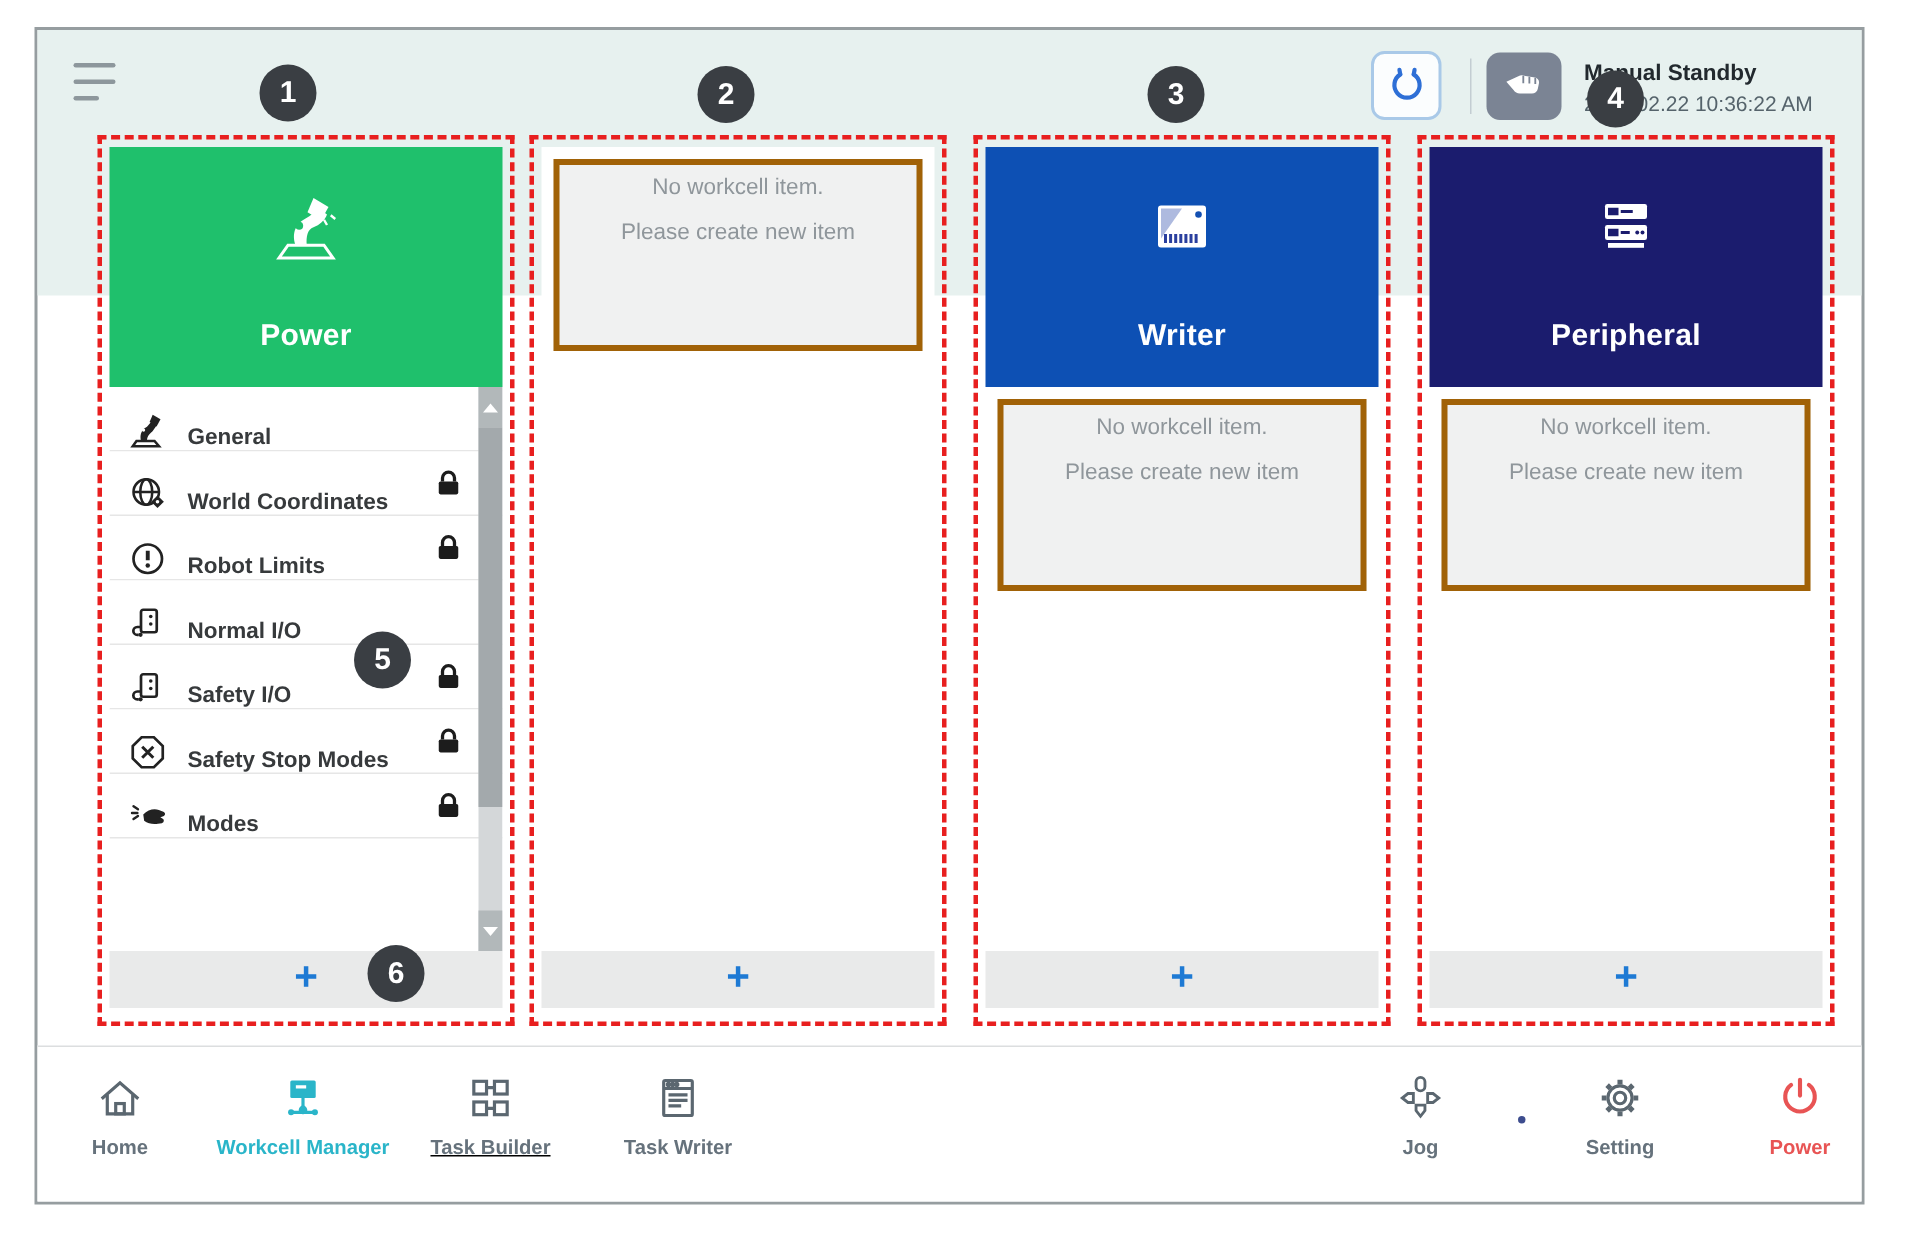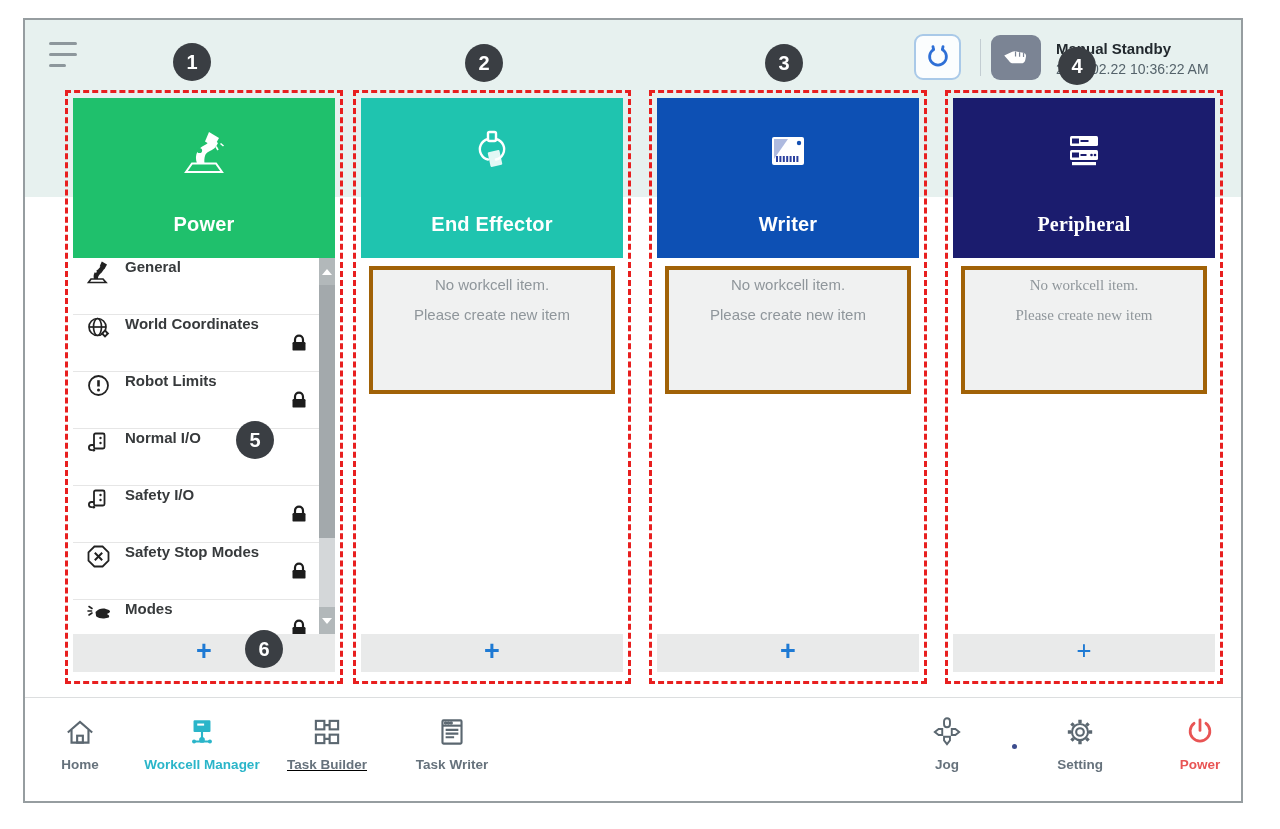--- a/index.html
+++ b/index.html
@@ -20,35 +20,35 @@
   .vdivider { position:absolute; left:955px; top:19px; width:1px; height:37px; background:#c3cdd2; }
   .hand-btn { position:absolute; left:966px; top:15px; width:50px; height:45px; background:#7b8494;
               border-radius:9px; display:flex; align-items:center; justify-content:center; }
   .status-text { position:absolute; left:1031px; top:20px; }
   .status-text .mode { font-size:15px; font-weight:bold; color:#22292e; }
   .status-text .dt { font-size:14px; color:#55636b; margin-top:4px; }
 
   
   .col { position:absolute; top:70px; width:278px; height:594px; border:3px dashed #e81f1f;
          padding:5px; z-index:5; }
-  .col.c1 { left:40px; } .col.c2 { left:328px; } .col.c3 { left:624px; } .col.c4 { left:920px;font-family:Liberation Serif, serif; }
+  .col.c1 { left:40px; } .col.c2 { left:328px; } .col.c3 { left:624px; } .col.c4 { left:920px; }
   .col-inner { width:100%; height:100%; display:flex; flex-direction:column; }
   .col-head { height:160px; flex:none; display:flex; flex-direction:column; align-items:center; color:#fff; cursor:pointer; }
   .col-head .hicon { margin-top:28px; width:52px; height:52px; }
   .col-head .htitle { margin-top:auto; margin-bottom:22px; font-size:20px; font-weight:bold; letter-spacing:.2px; }
   .head-robot { background:#1fc06c; } .head-ee { background:#1fc4af; }
   .head-machine { background:#0d50b4; } .head-periph { background:#1b1c6e; }
 
   .col-body { flex:1; background:#fff; position:relative; overflow:hidden; }
   .addrow { height:38px; flex:none; background:#e9eaea; display:flex; align-items:center; justify-content:center; cursor:pointer; }
   .addrow .plus { color:#1e7ad4; font-size:27px; font-weight:bold; line-height:1; padding-bottom:3px; }
   .col-spacer { height:4px; flex:none; background:#fff; }
 
   
-  .row { height:57px; border-bottom:1px solid #e6e6e6; display:flex; align-items:flex-start;
+  .row { height:43px; border-bottom:1px solid #e6e6e6; display:flex; align-items:flex-end;
          padding:0 12px; position:relative; background:#fff; cursor:pointer; }
   .row .ricon { width:27px; height:27px; margin-right:13px; flex:none; }
   .row .rlabel { font-weight:bold; font-size:15px; color:#373a3c; }
   .row .lock { position:absolute; right:26px; top:50%; margin-top:-10px; width:20px; height:20px; }
 
   
   .scrollbar { position:absolute; right:0; top:0; bottom:0; width:16px; background:#d4d7d9; z-index:3; }
   .sb-btn { position:absolute; left:0; width:16px; height:27px; background:#b2b8ba; display:flex; align-items:center; justify-content:center; cursor:pointer; }
   .sb-up { top:0; } .sb-down { bottom:0; }
   .tri-up { width:0; height:0; border-left:5px solid transparent; border-right:5px solid transparent; border-bottom:6px solid #fff; }
@@ -244,33 +244,20 @@
         </div>
         <div class="addrow">
           <span class="plus">+</span>
         </div>
         <div class="col-spacer"></div>
       </div>
     </div>
 
     <div class="col c2">
       <div class="col-inner">
-        <div class="col-head head-ee">
-          <div class="hicon">
-            <svg width="52" height="52" viewBox="0 0 52 52">
-              <g stroke="#fff" stroke-width="2.4" fill="none" stroke-linecap="round">
-                <rect x="22" y="6" width="8" height="9" rx="1.5"></rect>
-                <path d="M22 13 c-7 2-10 9-7 15 c1.5 3 4 5 7 5.5"></path>
-                <path d="M30 13 c7 2 10 9 7 15 c-1.5 3-4 5-7 5.5"></path>
-              </g>
-              <rect x="23" y="25" width="12" height="15" rx="1" fill="rgba(255,255,255,.88)" transform="rotate(-12 29 32.5)"></rect>
-            </svg>
-          </div>
-          <div class="htitle">End Effector</div>
-        </div>
         <div class="col-body">
           <div class="emptybox">
             <div>No workcell item.</div>
             <div>Please create new item</div>
           </div>
         </div>
         <div class="addrow">
           <span class="plus">+</span>
         </div>
         <div class="col-spacer"></div>

